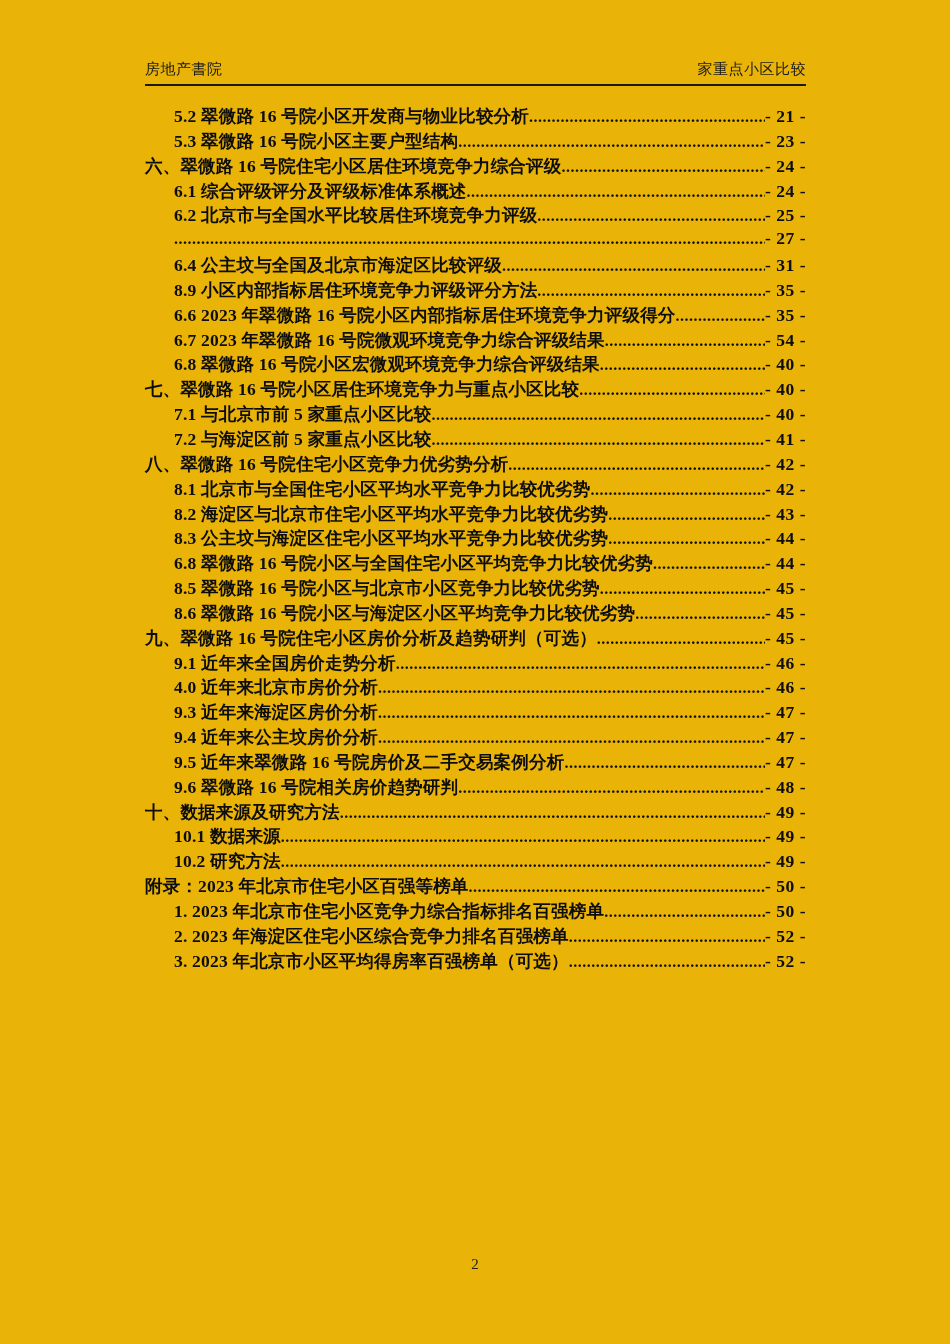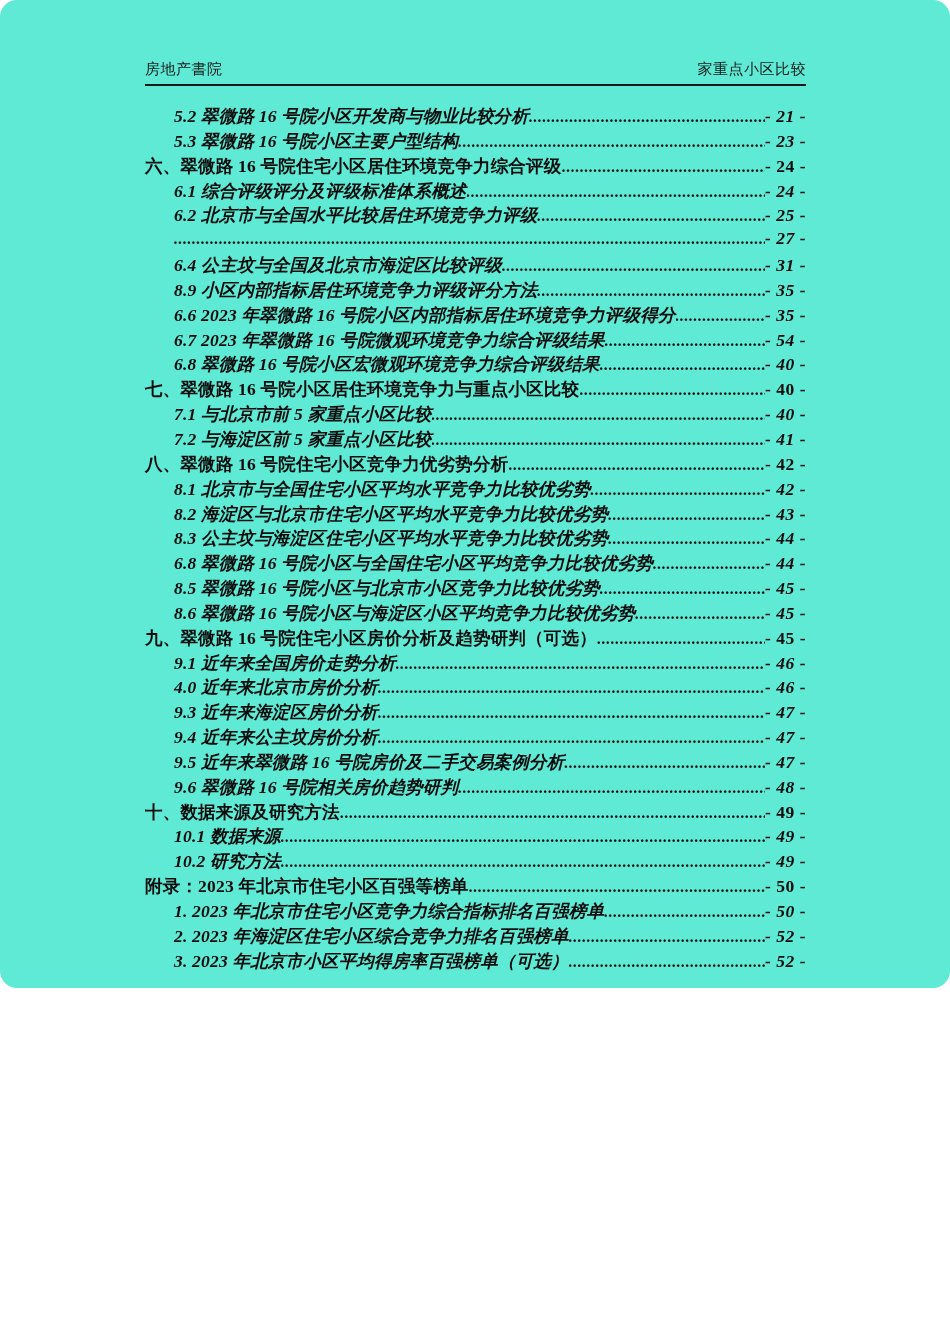--- a/index.html
+++ b/index.html
@@ -3,26 +3,25 @@
 <meta charset="utf-8">
 <style>
   html, body {
     margin: 0;
     padding: 0;
     background: #ffffff;
   }
   .page {
     position: relative;
     width: 950px;
-    height: 988px;
-    background: #5eead4;
+    height: 1344px;
+    background: #eab308;
     font-family: "Liberation Serif", serif;
     color: #111111;
     overflow: hidden;
-    border-radius: 17px;
   }
   
   .page-header {
     position: absolute;
     left: 145px;
     right: 144px;
     top: 60px;
     display: flex;
     justify-content: space-between;
     align-items: flex-end;
@@ -42,21 +41,21 @@
   }
   .toc-row {
     display: flex;
     align-items: baseline;
     height: 24.85px;
     font-size: 17.5px;
     font-weight: bold;
     white-space: nowrap;
     color: #0d0d0d;
   }
-  .toc-row.level-2 { padding-left: 29px; font-style: italic; }
+  .toc-row.level-2 { padding-left: 29px; }
   .toc-text {
     flex: 0 0 auto;
     letter-spacing: 0.2px;
   }
   .toc-dots {
     flex: 1 1 auto;
     overflow: hidden;
     white-space: nowrap;
     min-width: 12px;
   }

